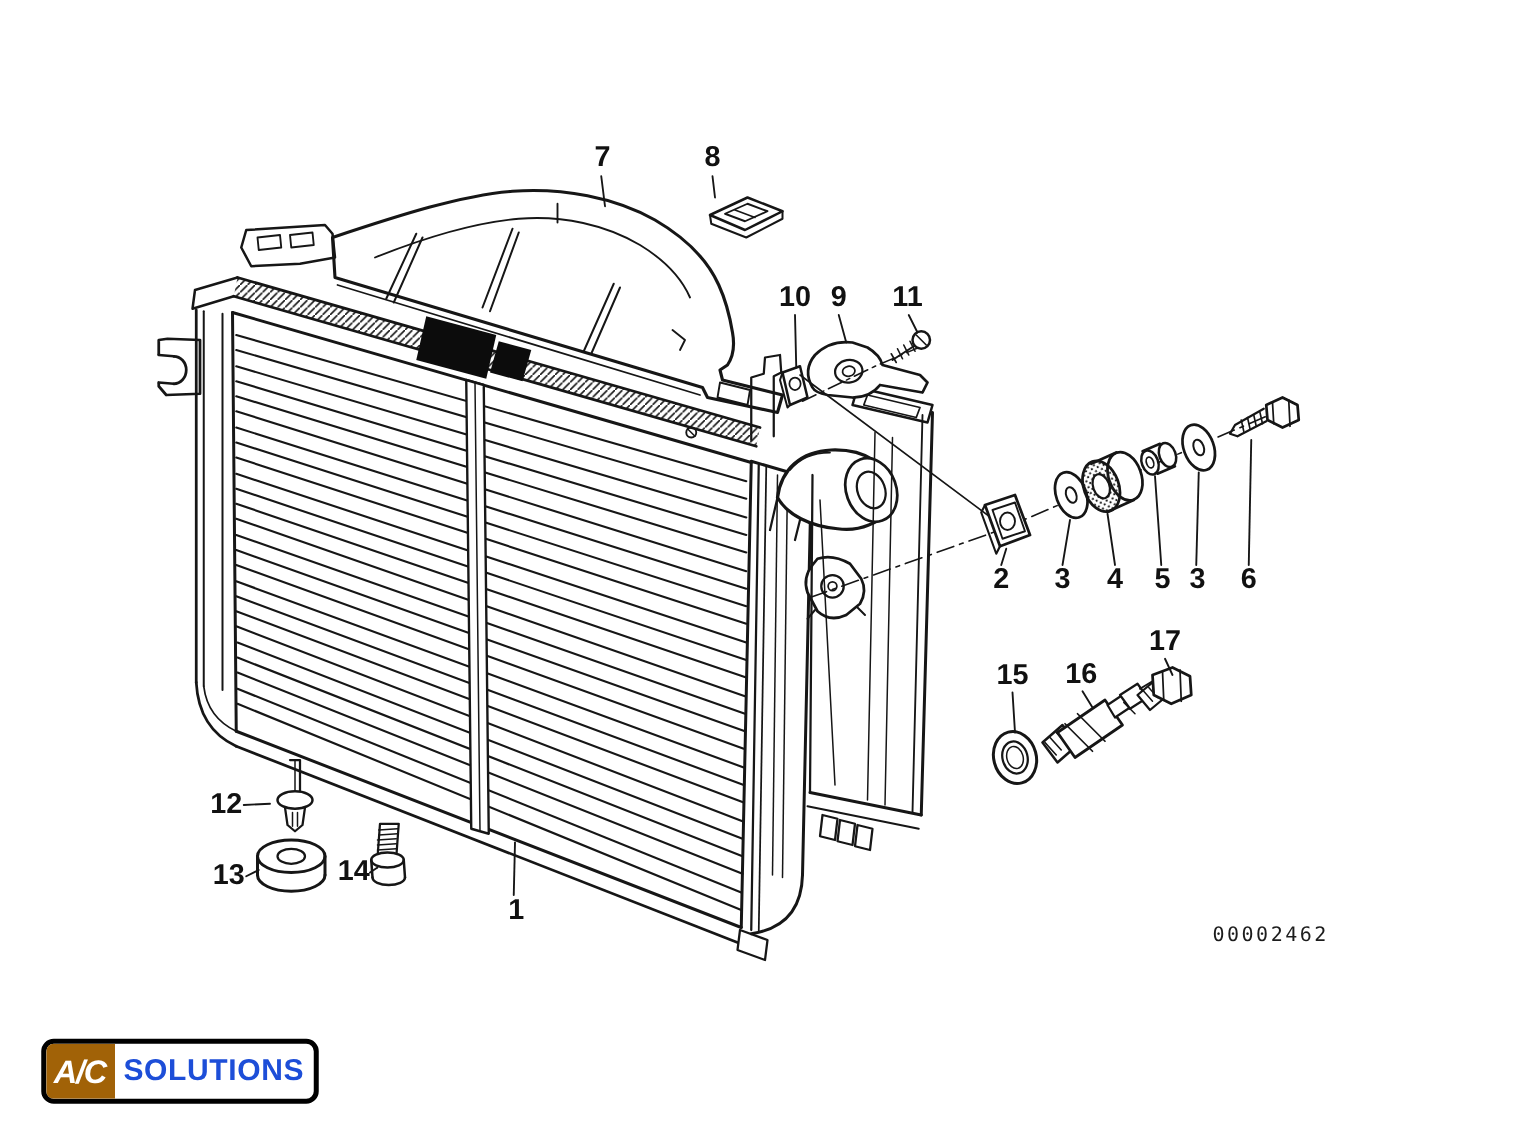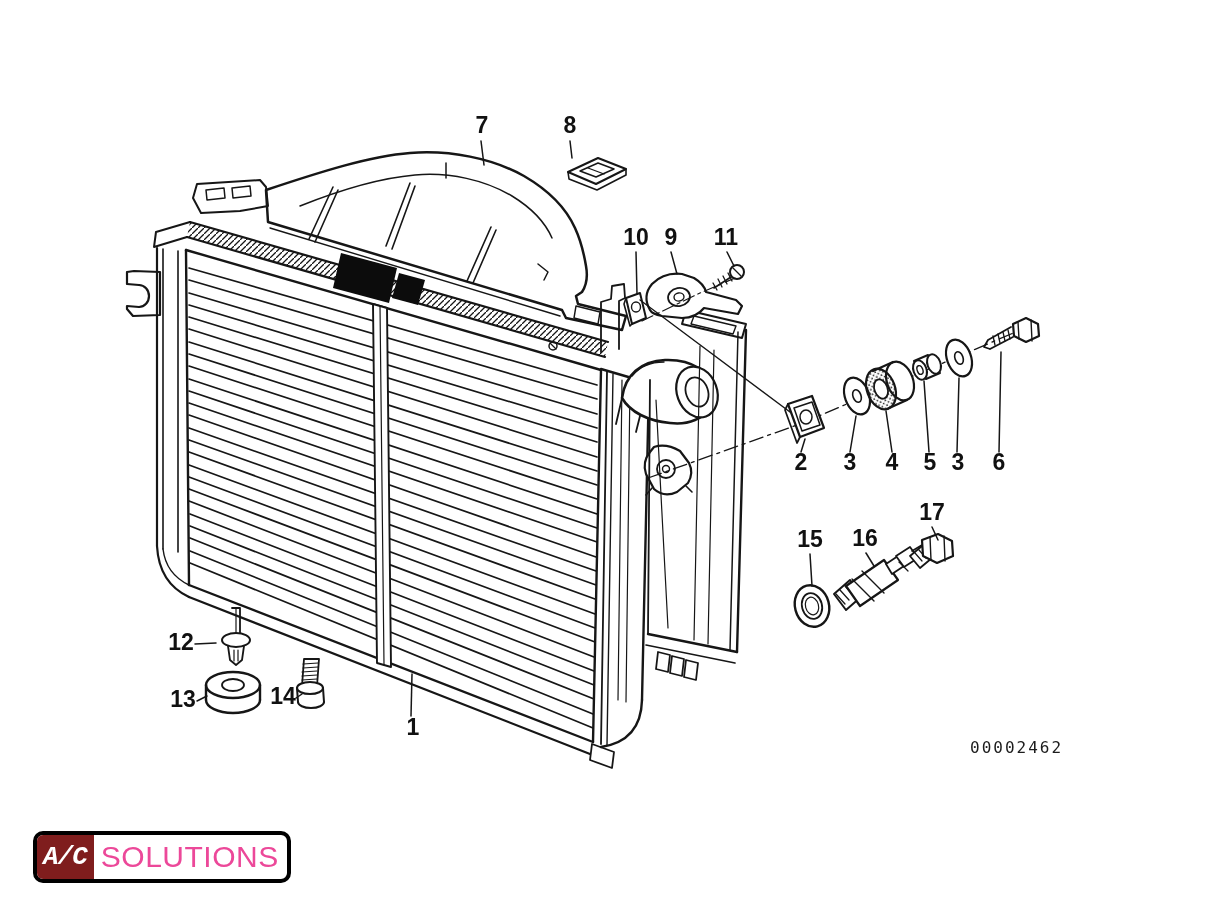--- a/index.html
+++ b/index.html
@@ -18,27 +18,27 @@
   .drawing-number{
     font-family:"DejaVu Sans Mono",monospace;
     font-size:16px;letter-spacing:2px;fill:#1c1c1c;
   }
   .logo{
     position:absolute;left:33px;top:831px;height:44px;
     display:flex;align-items:stretch;
     border:4px solid #000;border-radius:10px;background:#fff;overflow:hidden;
   }
   .logo-abbr{
-    background:#7f1d1d;color:#fff;display:flex;align-items:center;
+    background:#a16207;color:#fff;display:flex;align-items:center;
     font-style:italic;font-weight:bold;font-size:26px;
-    padding:0 7px 0 6px;border-radius:4px 0 0 4px;letter-spacing:-1px;font-family:Liberation Mono, monospace;
+    padding:0 7px 0 6px;border-radius:4px 0 0 4px;letter-spacing:-1px;
   }
   .logo-name{
-    color:#ec4899;display:flex;align-items:center;
-    font-weight:normal;font-size:30px;letter-spacing:0.5px;padding:0 8px 0 7px;
+    color:#1d4ed8;display:flex;align-items:center;
+    font-weight:bold;font-size:24px;letter-spacing:0.5px;padding:0 8px 0 7px;
   }
 </style>
 </head>
 <body>
 
 <div class="canvas">
 
 <svg class="diagram" width="1214" height="911" viewBox="0 0 1214 911" fill="none" stroke="#161616" stroke-width="2" stroke-linecap="round" stroke-linejoin="round">
 
   <defs>

